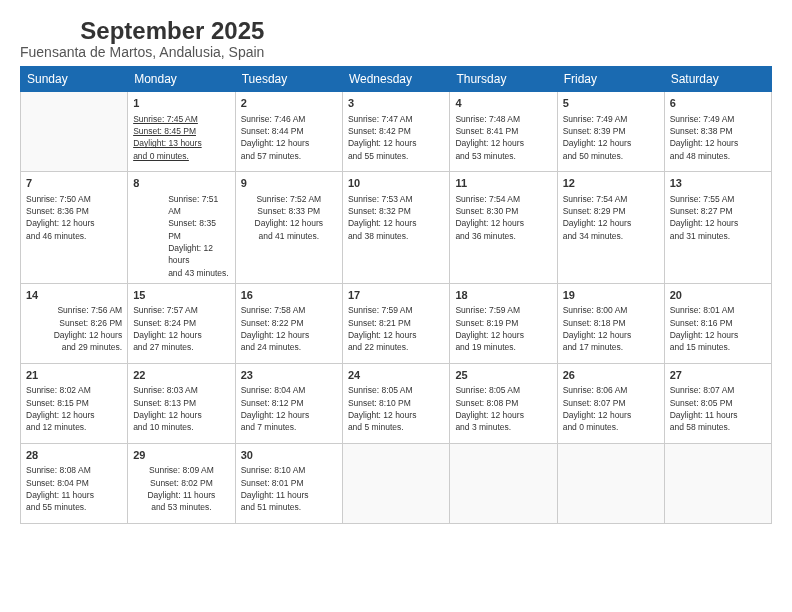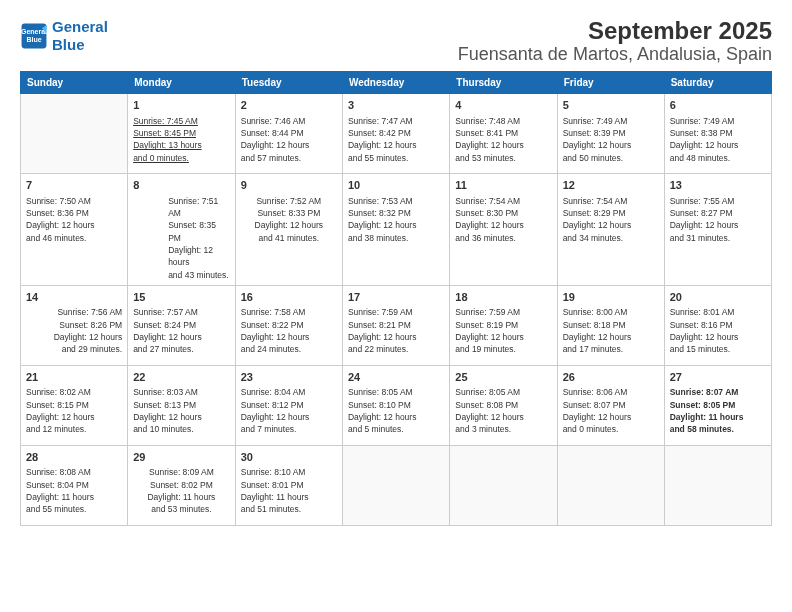--- a/index.html
+++ b/index.html
@@ -43,36 +43,36 @@
     .title-block {
       text-align: right;
     }
     .month-title {
       font-size: 24px;
       font-weight: bold;
       color: #333;
       line-height: 1.1;
     }
     .subtitle {
-      font-size: 18px;
+      font-size: 14px;
       color: #555;
     }
     .calendar {
       width: 100%;
       border-collapse: collapse;
       margin-top: 4px;
       font-size: 9.5px;
     }
     .calendar th {
       background: #1a6ab1;
       color: #fff;
       text-align: left;
       padding: 5px 6px;
-      font-size: 10px;
-      font-weight: bold;
+      font-size: 12px;
+      font-weight: normal;
       border: 1px solid #1a6ab1;
     }
     .calendar td {
       border: 1px solid #ccc;
       vertical-align: top;
       padding: 4px 5px;
       width: 108px;
       height: 80px;
       color: #333;
       line-height: 1.4;
@@ -90,34 +90,20 @@
       font-size: 8.5px;
       color: #333;
       line-height: 1.45;
     }
   </style>
 </head>
 <body>
 
 <div class="page">
   <div class="header-row">
-    <div class="logo">
-      <svg class="logo-icon" viewBox="0 0 36 36">
-        <rect x="2" y="2" width="32" height="32" rx="4" fill="#1a6ab1"></rect>
-        <text x="18" y="15" text-anchor="middle" fill="white" font-size="9" font-weight="bold" font-family="Arial">General</text>
-        <text x="18" y="26" text-anchor="middle" fill="white" font-size="9" font-weight="bold" font-family="Arial">Blue</text>
-        <polygon points="28,8 34,4 34,14" fill="#4db8ff"></polygon>
-      </svg>
-      <div>
-        <div class="logo-text">
-          <span>General</span><br>
-          <span style="color:#1a6ab1;">Blue</span>
-        </div>
-      </div>
-    </div>
     <div class="title-block">
       <div class="month-title">September 2025</div>
       <div class="subtitle">Fuensanta de Martos, Andalusia, Spain</div>
     </div>
   </div>
 
   <table class="calendar">
     <thead>
       <tr>
 
@@ -316,21 +302,21 @@
           </td>
           <td>
             <span class="day-num">26</span>
             <div class="day-info" style="white-space: pre-line;">Sunrise: 8:06 AM
 Sunset: 8:07 PM
 Daylight: 12 hours
 and 0 minutes.</div>
           </td>
           <td>
             <span class="day-num">27</span>
-            <div class="day-info" style="white-space: pre-line; font-weight: bold;">Sunrise: 8:07 AM
+            <div class="day-info" style="white-space: pre-line;">Sunrise: 8:07 AM
 Sunset: 8:05 PM
 Daylight: 11 hours
 and 58 minutes.</div>
           </td>
         </tr>
         <tr>
           <td>
             <span class="day-num">28</span>
             <div class="day-info" style="white-space: pre-line;">Sunrise: 8:08 AM
 Sunset: 8:04 PM

